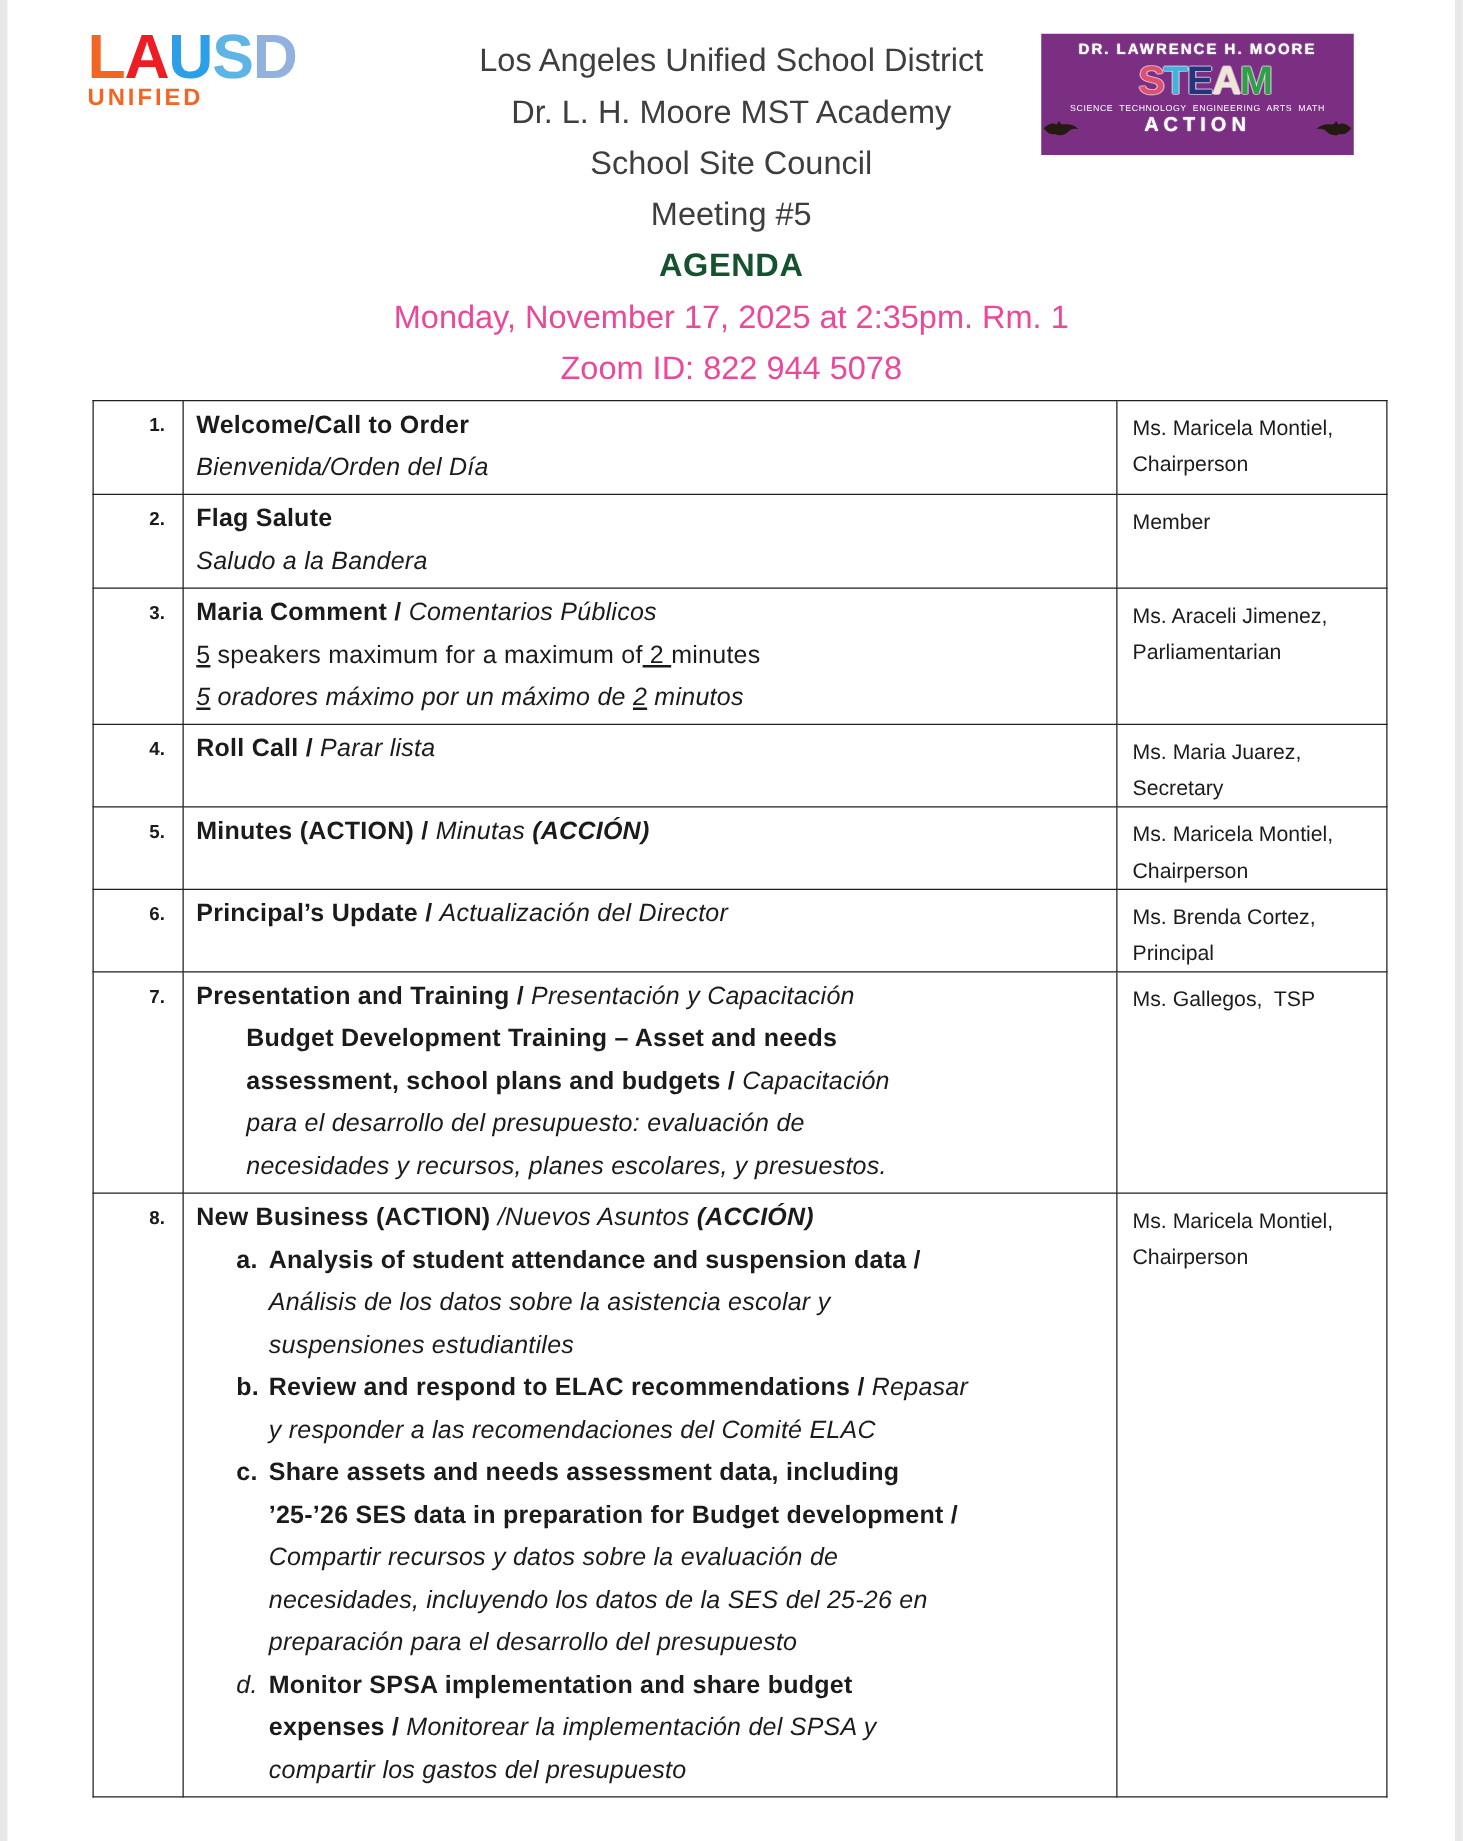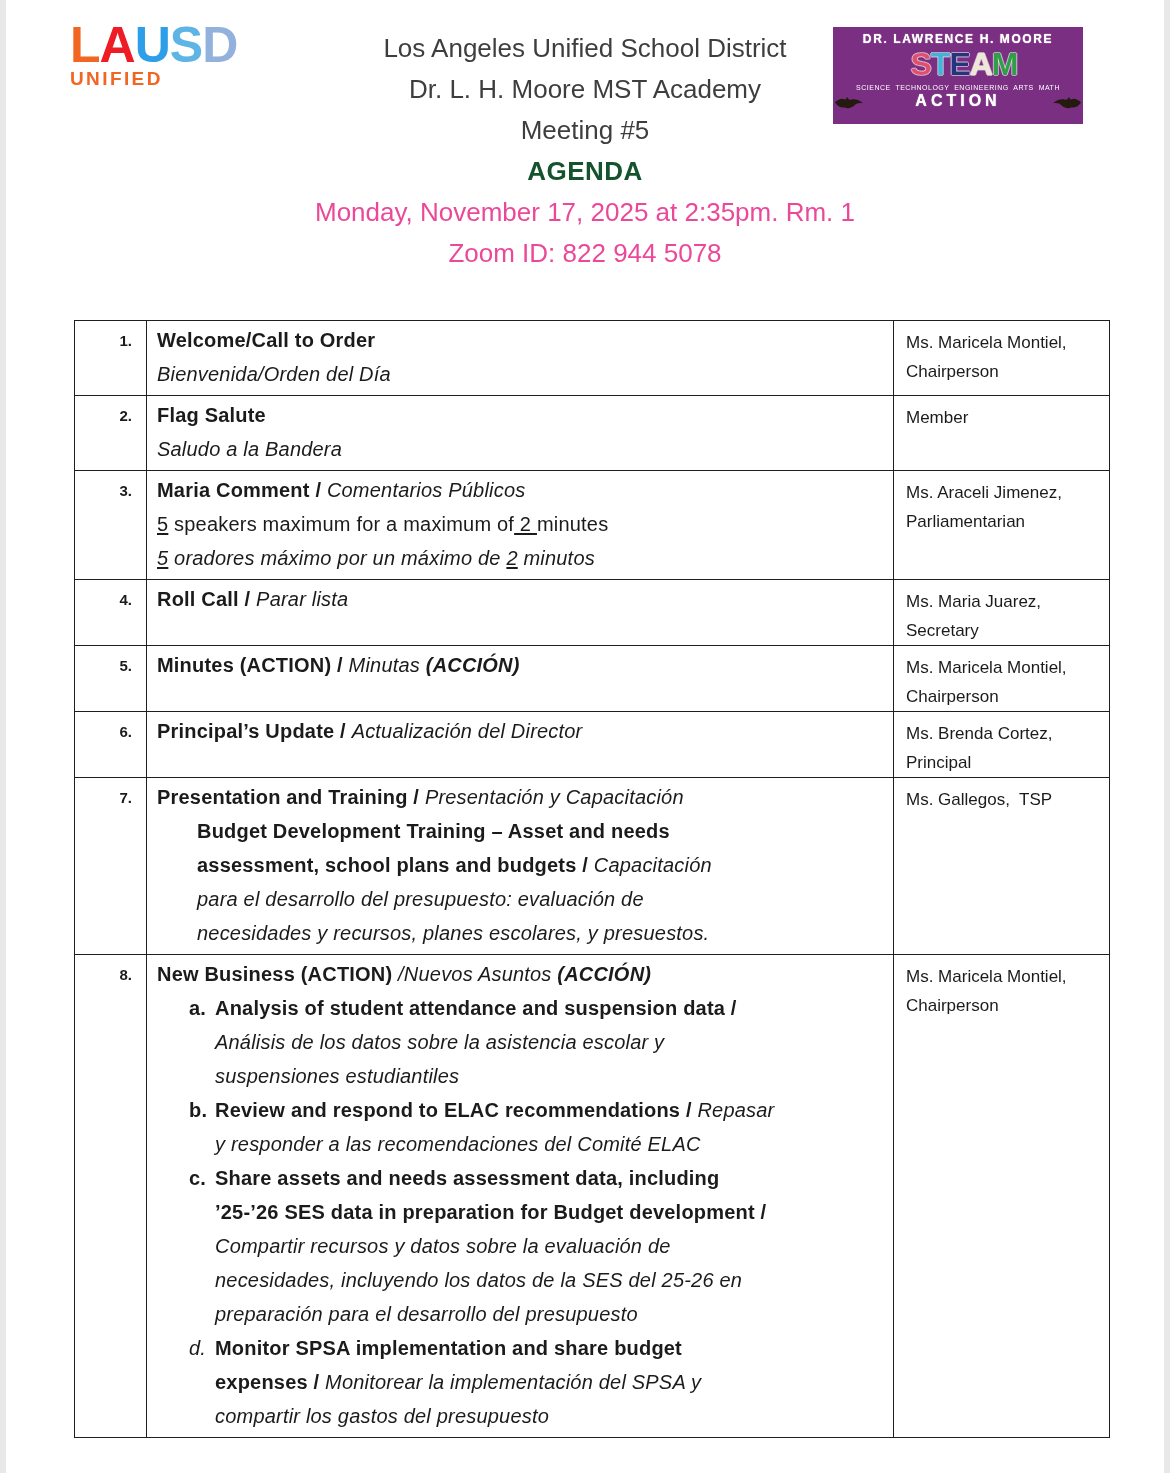--- a/index.html
+++ b/index.html
@@ -68,20 +68,21 @@
   <div class="lausd-logo">
     <div class="lausd-word">
       <span style="color: rgb(242, 102, 36);">L</span><span style="color: rgb(238, 28, 37);">A</span><span style="color: rgb(45, 159, 232);">U</span><span style="color: rgb(95, 180, 230);">S</span><span style="color: rgb(146, 177, 220);">D</span>
     </div>
     <div class="lausd-unified" style="color: rgb(242, 102, 36);">UNIFIED</div>
   </div>
 
   <div class="header-block">
     <div>Los Angeles Unified School District</div>
     <div>Dr. L. H. Moore MST Academy</div>
+    <div>School Site Council</div>
     <div>Meeting #5</div>
     <div class="agenda-line">AGENDA</div>
     <div class="muted">Monday, November 17, 2025 at 2:35pm. Rm. 1</div>
     <div class="muted">Zoom ID: 822 944 5078</div>
   </div>
 
   <div class="steam-logo">
     <div class="sl-top">DR. LAWRENCE H. MOORE</div>
     <div class="sl-word">
       <span style="color: rgb(224, 80, 108);">S</span><span style="color: rgb(63, 182, 217);">T</span><span style="color: rgb(36, 53, 126);">E</span><span style="color: rgb(239, 231, 214);">A</span><span style="color: rgb(47, 158, 71);">M</span>

